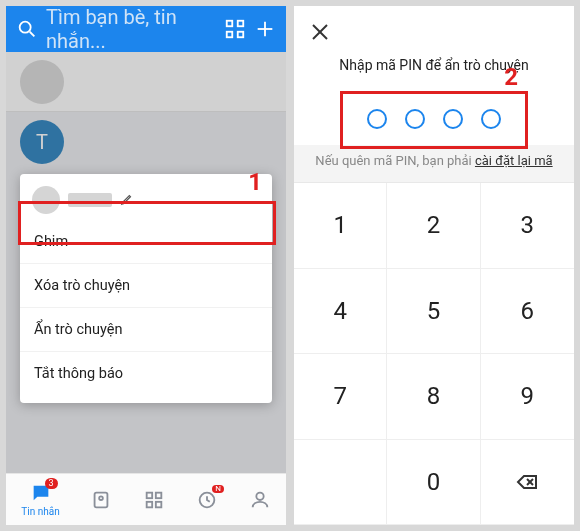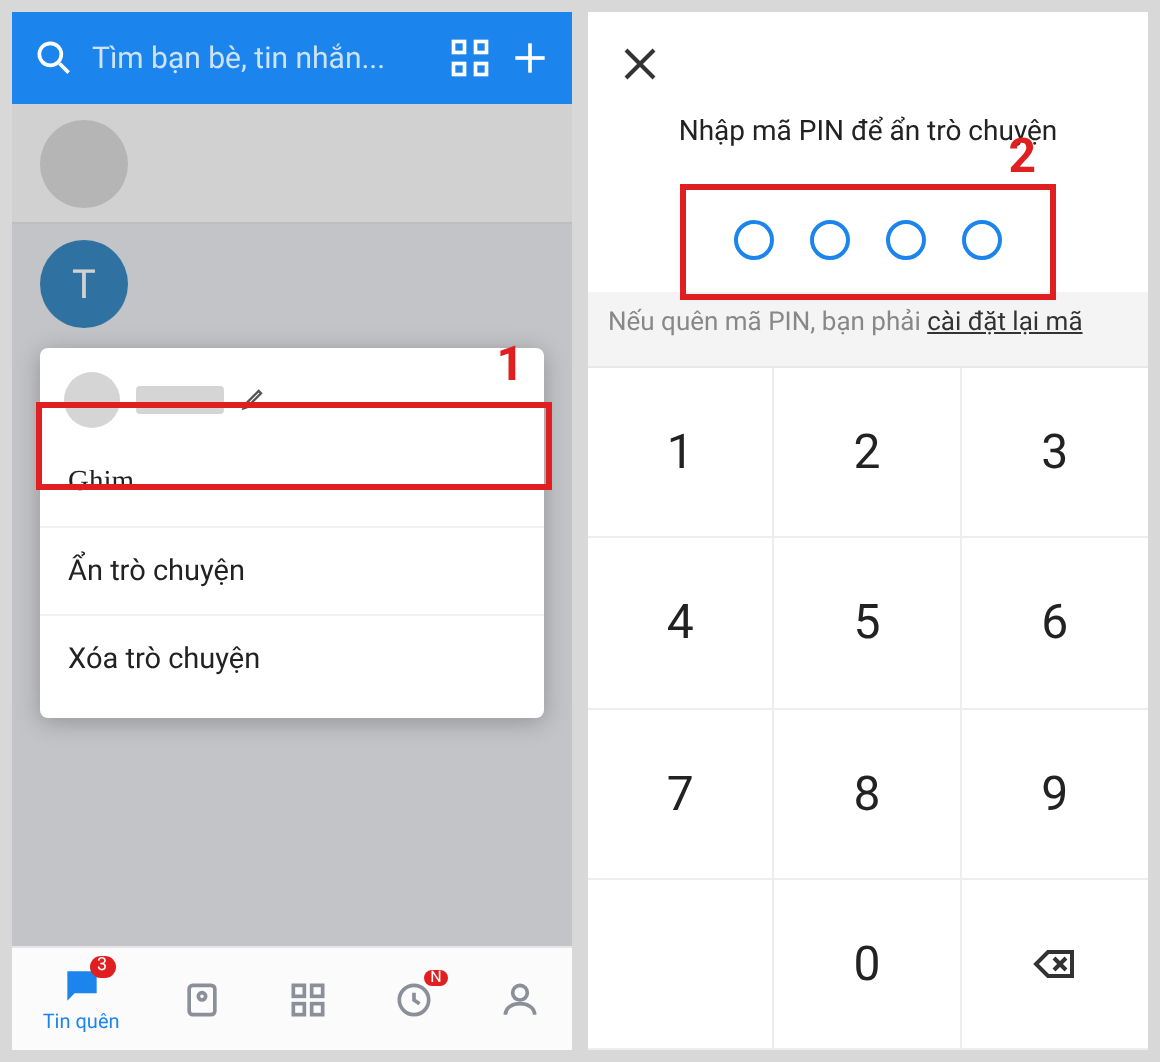--- a/index.html
+++ b/index.html
@@ -21,42 +21,42 @@
     
     .left .topbar {
       height: 46px;
       background: #1c85ed;
       display: flex;
       align-items: center;
       padding: 0 10px;
       gap: 8px;
     }
     .left .topbar .icon { width: 22px; height: 22px; display:flex;align-items:center;justify-content:center; }
-    .left .topbar .search { flex:1; color: #cfe3f7; font-size:15px; }
+    .left .topbar .search { flex:1; color: #cfe3f7; font-size:20px; }
     .left .chat-area { background:#eef0f3; height: calc(100% - 46px - 52px); position:relative; }
     .chat-row1, .chat-row2 { display:flex; align-items:center; padding:10px 14px; }
     .chat-row1 { background:#fff; height:60px; border-bottom:1px solid #e8e8e8; }
     .chat-row2 { background:#eef0f3; height:60px; }
     .avatar-box { width:44px;height:44px;border-radius:50%;background:#ddd; }
     .avatar-t { width:44px;height:44px;border-radius:50%;background:#3a8cc5;color:#fff;display:flex;align-items:center;justify-content:center;font-size:20px; }
     .overlay-dim { position:absolute; inset:0; background:rgba(0,0,0,0.18); }
     .sheet {
       position:absolute;
       top:122px;
       left:14px; right:14px;
       background:#fff;
       border-radius:4px;
       box-shadow:0 2px 12px rgba(0,0,0,0.25);
       padding-bottom:8px;
     }
     .sheet-header { display:flex; align-items:center; gap:8px; padding:12px 12px 6px; }
     .sheet-header .avatar-sm { width:28px;height:28px;border-radius:50%;background:#d5d5d5; }
     .sheet-header .name-blur { width:44px;height:14px;background:#d5d5d5;border-radius:2px; }
     .sheet-item { padding:13px 14px; font-size:14.5px; color:#222; border-top:1px solid #f1f1f1; }
-    .sheet-item:nth-of-type(2){border-top:none;font-family:Liberation Serif, serif;}
+    .sheet-item:nth-of-type(2){border-top:none;}
     .hl1 { position:absolute; border:3px solid #e02020; pointer-events:none; }
     .hl1.box { left:12px; right:10px; top:195px; height:44px; }
     .callout1 { position:absolute; right:24px; top:162px; color:#e02020; font-weight:700; font-size:24px; }
     .bottom-nav {
       position:absolute; bottom:0; left:0; right:0; height:52px;
       background:#fbfbfb; border-top:1px solid #e6e6e6;
       display:flex; justify-content:space-around; align-items:center;
     }
     .nav-item { display:flex; flex-direction:column; align-items:center; gap:2px; font-size:10px; color:#8a8f99; }
     .nav-item.active { color:#1c85ed; }
@@ -66,21 +66,21 @@
     
     .right { display:flex; flex-direction:column; }
     .right .top { padding:14px 14px 8px; }
     .close-x { font-size:22px; color:#333; width:24px; }
     .right .title { text-align:center; font-size:14px; color:#222; margin-top:8px; }
     .pin-area { position:relative; padding:28px 0 16px; }
     .pin-box { display:flex; gap:18px; justify-content:center; }
     .pin-circle { width:20px;height:20px;border:2px solid #1c85ed;border-radius:50%; }
     .hl2 { position:absolute; border:3px solid #e02020; left:46px; right:46px; top:10px; height:58px; pointer-events:none; }
     .callout2 { position:absolute; right:56px; top:-18px; color:#e02020; font-weight:700; font-size:24px; }
-    .hint { font-size:13px; color:#888; padding:8px 10px 14px; background:#f4f4f4; }
+    .hint { text-align:center; font-size:13px; color:#888; padding:8px 10px 14px; background:#f4f4f4; }
     .hint .link { color:#333; text-decoration:underline; }
     .keypad { flex:1; display:grid; grid-template-columns:repeat(3,1fr); grid-template-rows:repeat(4,1fr); background:#fff; border-top:1px solid #e8e8e8; }
     .key { display:flex; align-items:center; justify-content:center; font-size:24px; color:#222; border-right:1px solid #eee; border-bottom:1px solid #eee; }
     .key:nth-child(3n){border-right:none;}
     .key.blank { background:#fff; }
     .ksvg{width:24px;height:24px;}
   </style>
 </head>
 <body>
 
@@ -118,35 +118,36 @@
     <div class="overlay-dim"></div>
     <div class="sheet">
       <div class="sheet-header">
         <div class="avatar-sm"></div>
         <div class="name-blur"></div>
         <span><svg width="14" height="14" viewBox="0 0 24 24" fill="none" stroke="#555" stroke-width="2">
               <path d="M3 21l3-1 12-12-2-2L4 18l-1 3z"></path>
             </svg></span>
       </div>
       <div class="sheet-item">Ghim</div>
+      <div class="sheet-item">Xóa trò chuyện</div>
       <div class="sheet-item">Ẩn trò chuyện</div>
-      <div class="sheet-item">Xóa trò chuyện</div>
+      <div class="sheet-item">Tắt thông báo</div>
     </div>
   </div>
   <div class="hl1 box"></div>
   <div class="callout1">1</div>
   <div class="bottom-nav">
     <div class="nav-item active">
       <div class="nav-ico">
         <svg viewBox="0 0 24 24" fill="#1c85ed">
             <path d="M4 4h16v12H8l-4 4V4z"></path>
           </svg>
         <span class="badge">3</span>
       </div>
-      <span>Tin quên</span>
+      <span>Tin nhắn</span>
     </div>
     <div class="nav-item">
         <div class="nav-ico"><svg viewBox="0 0 24 24" fill="none" stroke="#8a8f99" stroke-width="2">
             <rect x="5" y="4" width="14" height="16" rx="2"></rect>
             <circle cx="12" cy="10" r="2"></circle>
           </svg></div>
       </div>
     <div class="nav-item">
         <div class="nav-ico"><svg viewBox="0 0 24 24" fill="none" stroke="#8a8f99" stroke-width="2">
             <rect x="4" y="4" width="6" height="6"></rect>

